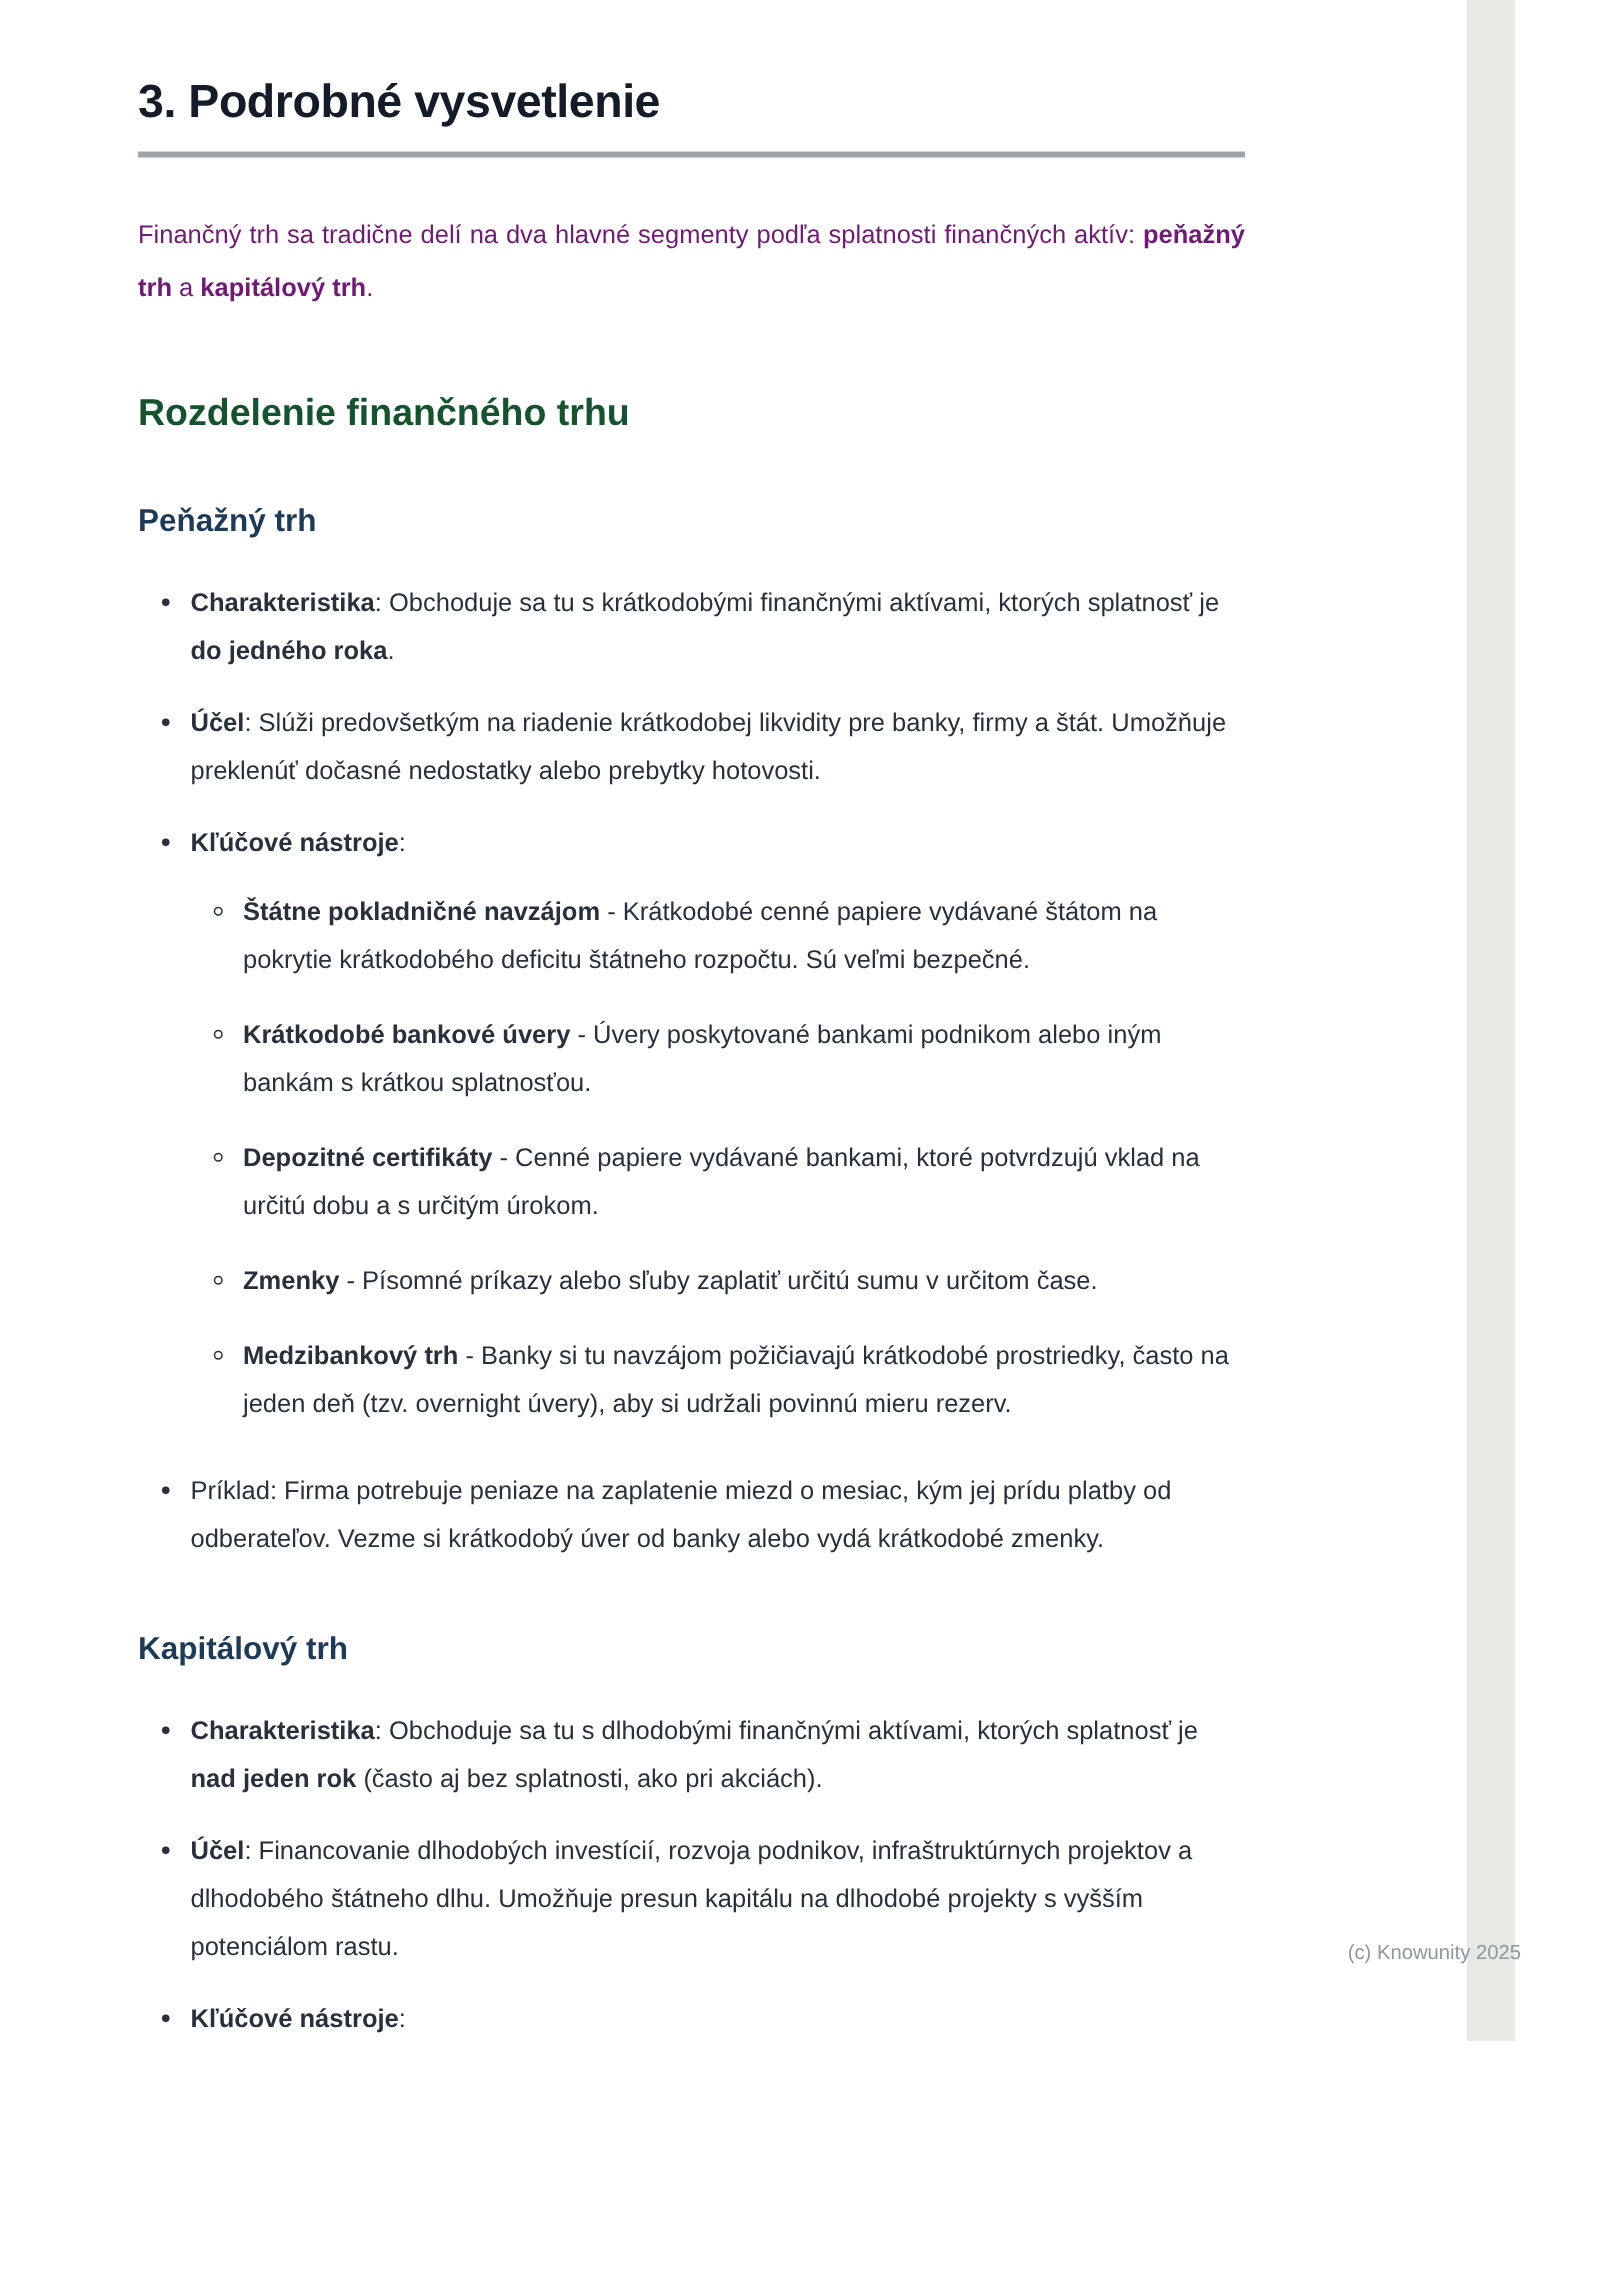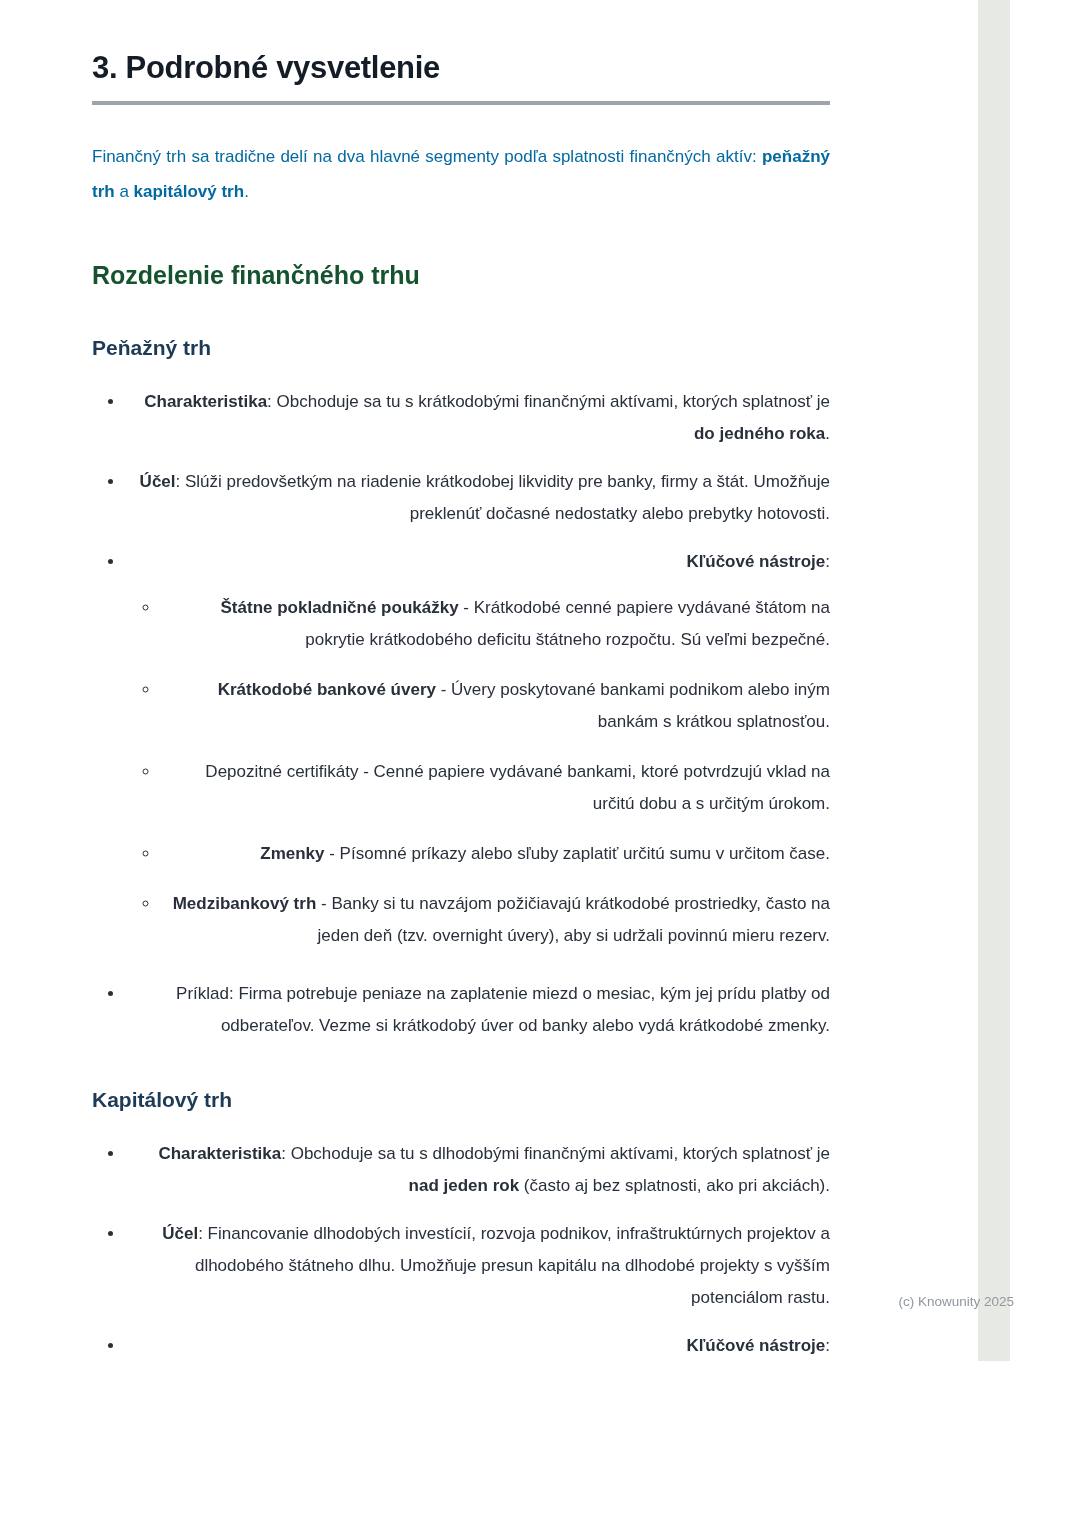--- a/index.html
+++ b/index.html
@@ -43,21 +43,21 @@
     height: 4px;
     background: #9fa4ab;
     margin: 15px 0 34px 0;
   }
 
   p.intro {
     margin: 0;
     font-size: 17px;
     line-height: 35px;
     text-align: justify;
-    color: #0369a1;
+    color: #701a75;
   }
 
   h2.section-heading {
     margin: 52px 0 0 0;
     font-size: 25px;
     font-weight: 700;
     color: #14532d;
   }
 
   h3.subsection-heading {
@@ -71,21 +71,20 @@
     margin: 26px 0 0 0;
     padding-left: 33px;
     list-style-type: disc;
   }
   ul.l1 > li {
     font-size: 17px;
     line-height: 32px;
     color: #29303b;
     margin-bottom: 16px;
     padding-left: 2px;
-    text-align: right;
   }
 
   ul.l2 {
     margin: 14px 0 4px 0;
     padding-left: 33px;
     list-style-type: circle;
   }
   ul.l2 > li {
     font-size: 17px;
     line-height: 32px;
@@ -127,27 +126,27 @@
       <li>
         <span><span style="font-weight: 700;">Charakteristika</span><span>: Obchoduje sa tu s krátkodobými finančnými aktívami, ktorých splatnosť je </span><span style="font-weight: 700;">do jedného roka</span><span>.</span></span>
       </li>
       <li>
         <span><span style="font-weight: 700;">Účel</span><span>: Slúži predovšetkým na riadenie krátkodobej likvidity pre banky, firmy a štát. Umožňuje preklenúť dočasné nedostatky alebo prebytky hotovosti.</span></span>
       </li>
       <li>
         <span><span style="font-weight: 700;">Kľúčové nástroje</span><span>:</span></span>
         <ul class="l2">
           <li>
-            <span><span style="font-weight: 700;">Štátne pokladničné poukážky</span><span> - Krátkodobé cenné papiere vydávané štátom na pokrytie krátkodobého deficitu štátneho rozpočtu. Sú veľmi bezpečné.</span></span>
+            <span><span style="font-weight: 700;">Štátne pokladničné navzájom</span><span> - Krátkodobé cenné papiere vydávané štátom na pokrytie krátkodobého deficitu štátneho rozpočtu. Sú veľmi bezpečné.</span></span>
           </li>
           <li>
             <span><span style="font-weight: 700;">Krátkodobé bankové úvery</span><span> - Úvery poskytované bankami podnikom alebo iným bankám s krátkou splatnosťou.</span></span>
           </li>
           <li>
-            <span><span style="font-weight: 400; margin-top: 47px;">Depozitné certifikáty</span><span> - Cenné papiere vydávané bankami, ktoré potvrdzujú vklad na určitú dobu a s určitým úrokom.</span></span>
+            <span><span style="font-weight: 700; margin-top: 47px;">Depozitné certifikáty</span><span> - Cenné papiere vydávané bankami, ktoré potvrdzujú vklad na určitú dobu a s určitým úrokom.</span></span>
           </li>
           <li>
             <span><span style="font-weight: 700;">Zmenky</span><span> - Písomné príkazy alebo sľuby zaplatiť určitú sumu v určitom čase.</span></span>
           </li>
           <li>
             <span><span style="font-weight: 700;">Medzibankový trh</span><span> - Banky si tu navzájom požičiavajú krátkodobé prostriedky, často na jeden deň (tzv. </span><span style="">overnight</span><span> úvery), aby si udržali povinnú mieru rezerv.</span></span>
           </li>
         </ul>
       </li>
       <li class="spaced-top">

